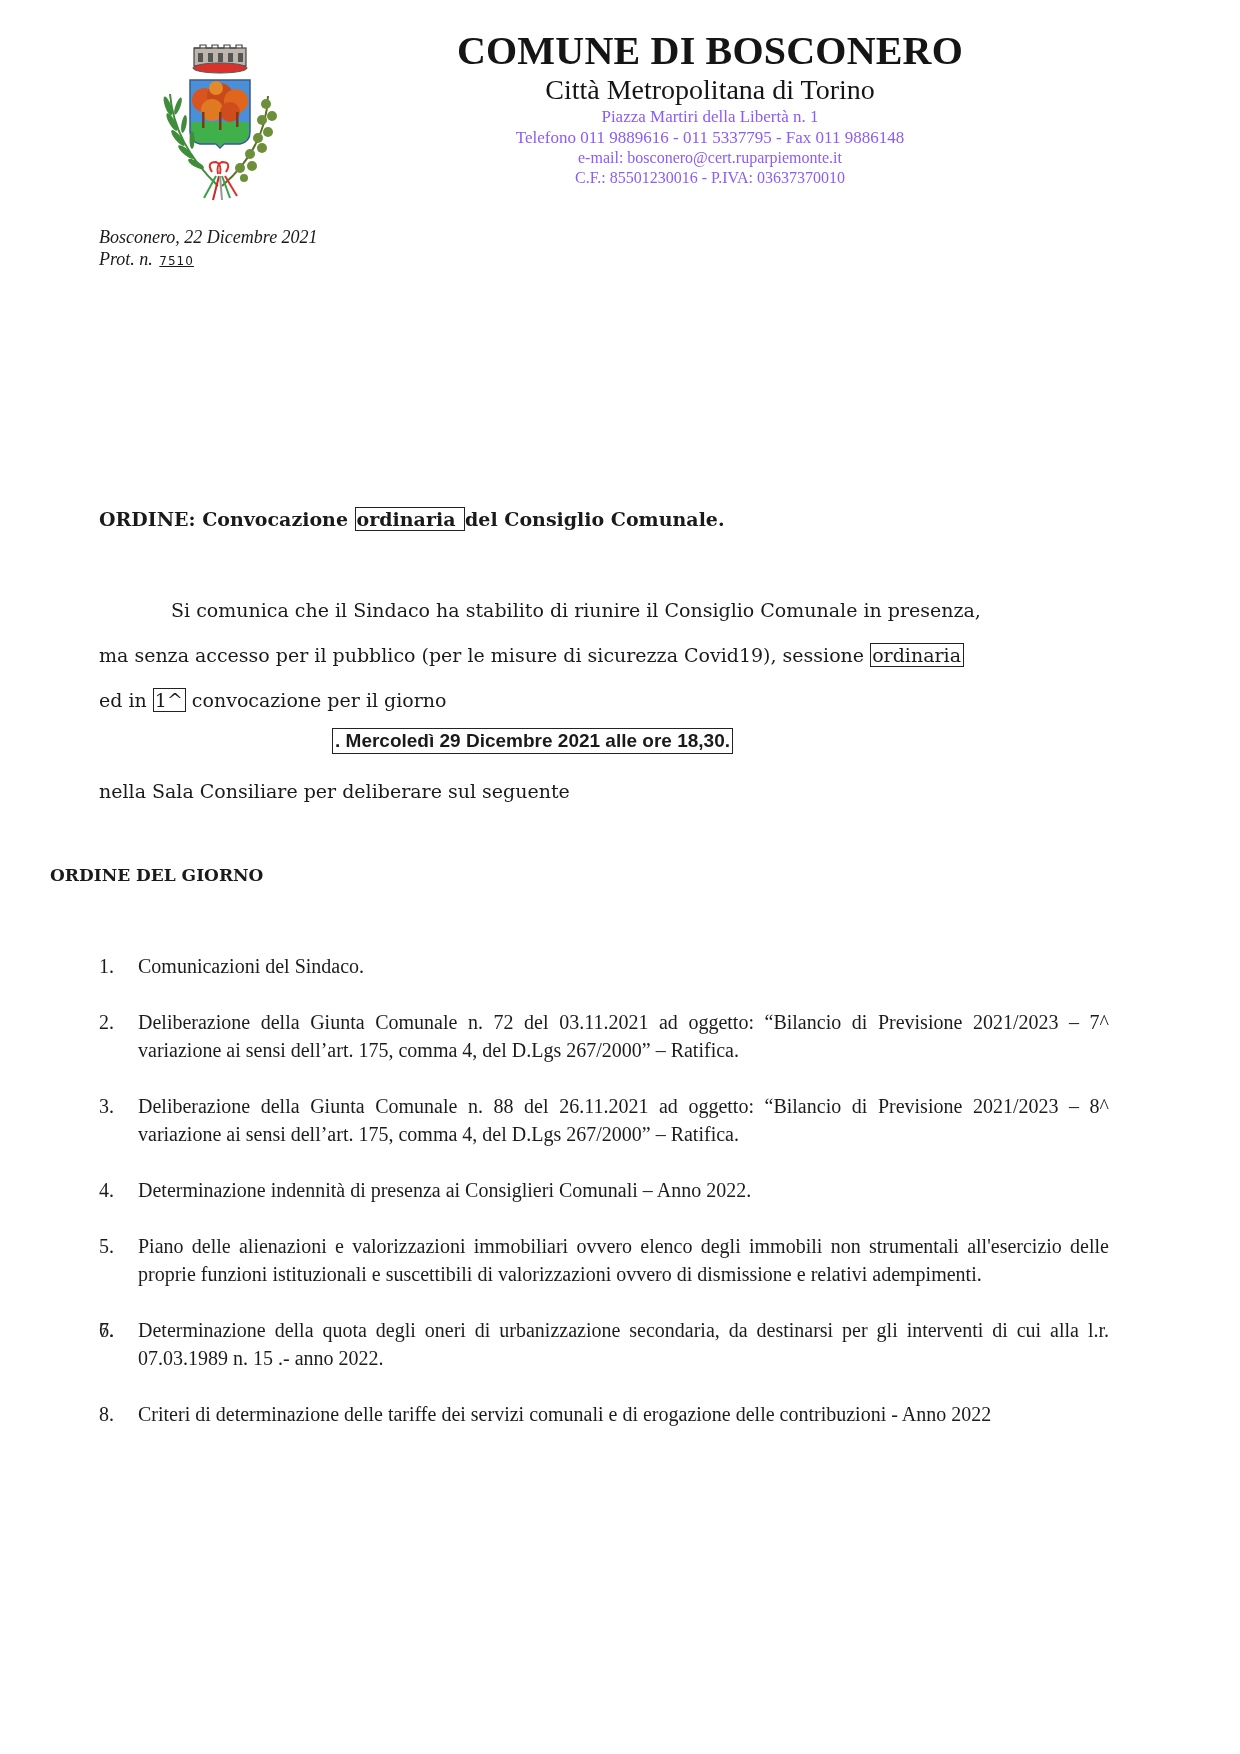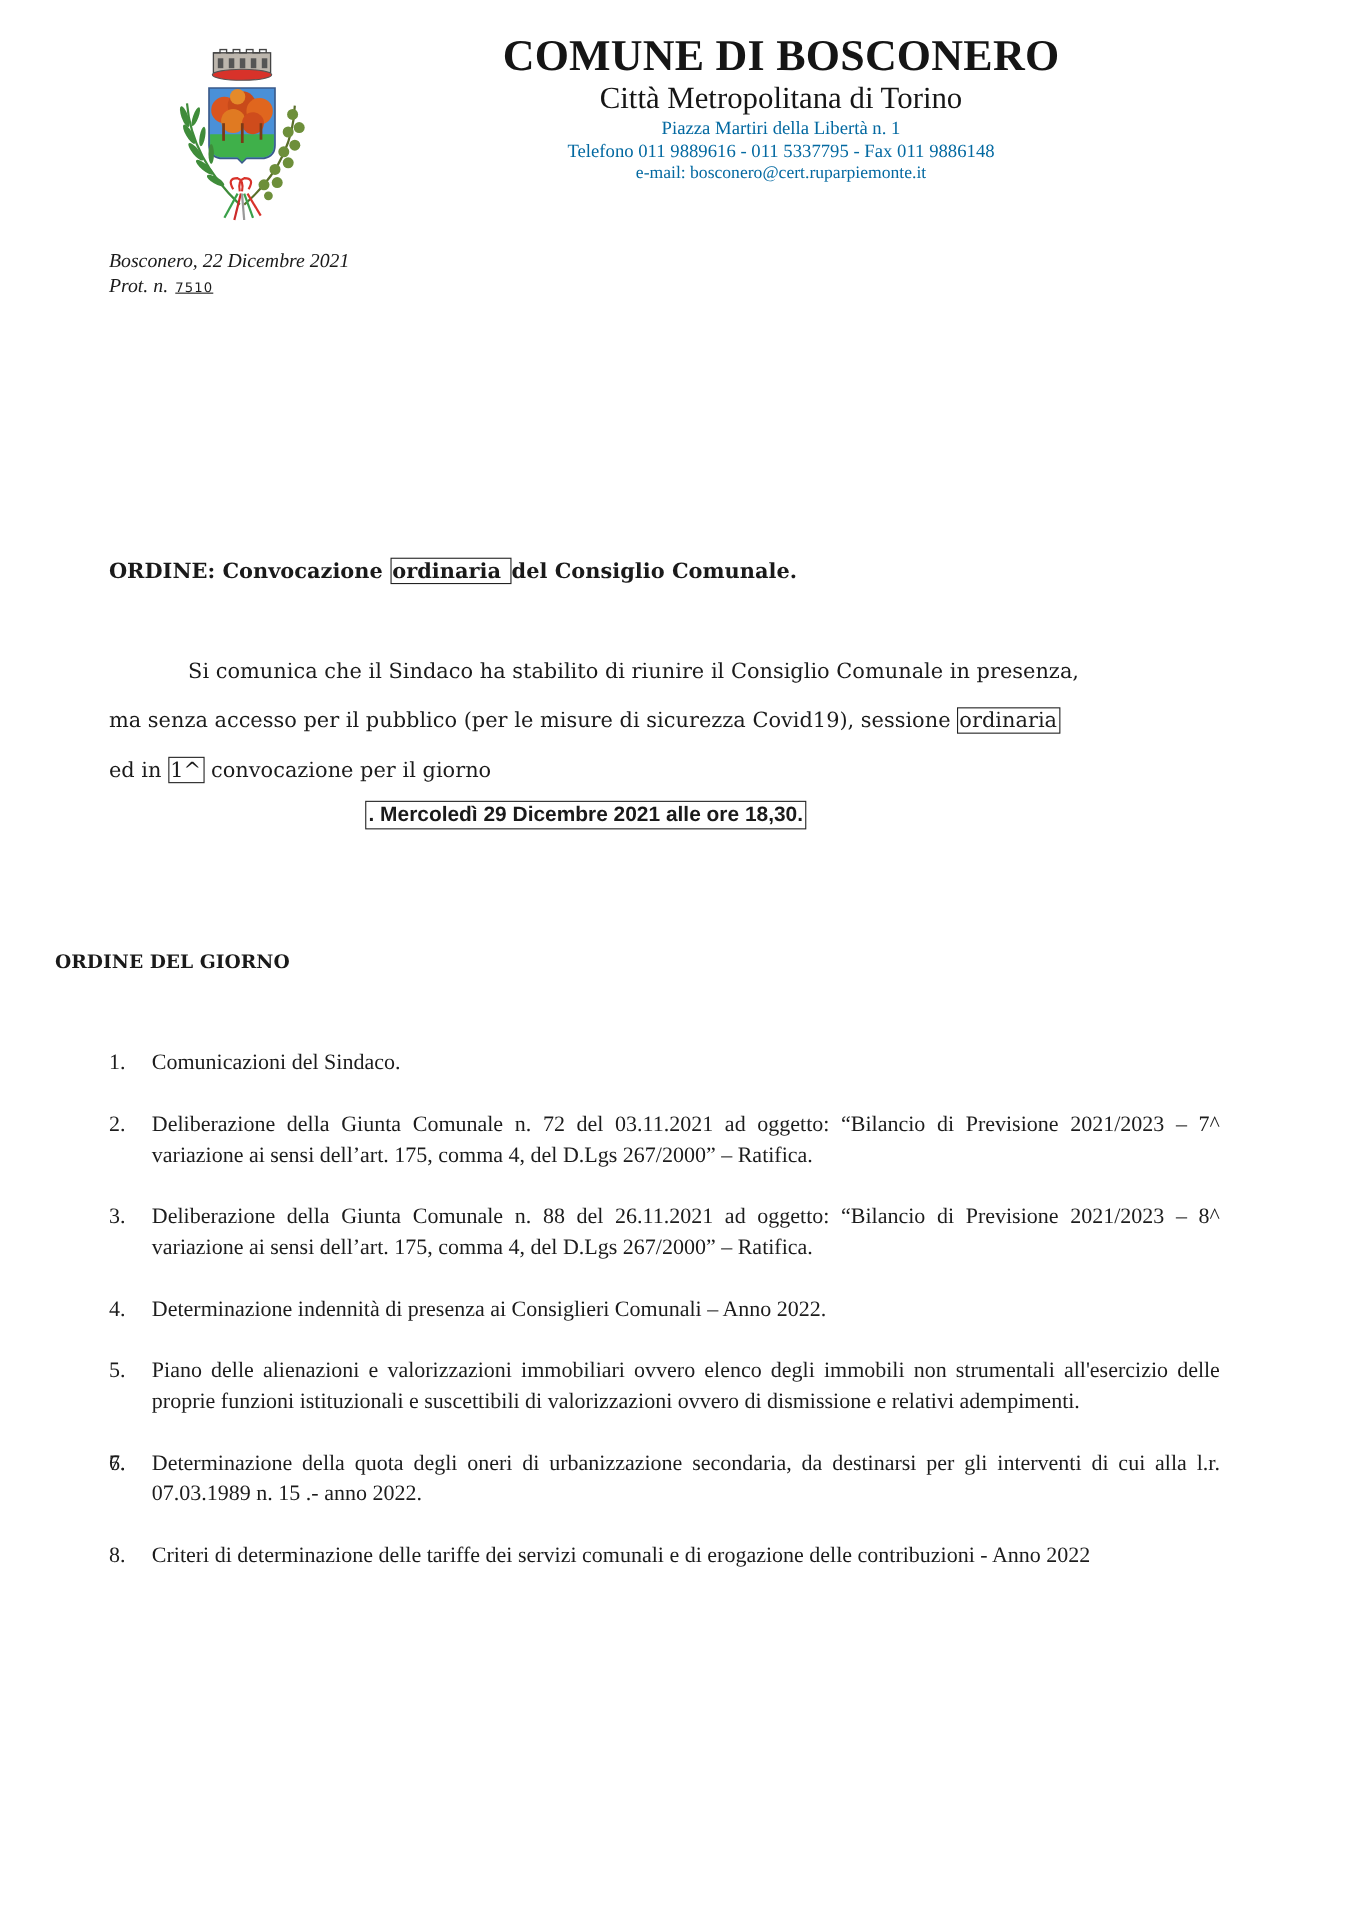--- a/index.html
+++ b/index.html
@@ -44,21 +44,21 @@
       color: #151515;
     }
     .lh-sub {
       font-size: 28px;
       line-height: 32px;
       color: #151515;
     }
     .lh-line {
       font-size: 17px;
       line-height: 21px;
-      color: #0369a1;
+      color: #8b5cf6;
     }
     .lh-line.small {
       font-size: 16px;
       line-height: 20px;
     }
     
     .place-date {
       position: absolute;
       left: 99px;
       top: 226px;
@@ -236,38 +236,40 @@
       <path d="M70 132 l2 24" stroke="#999"></path>
     </g>
   </svg>
 
   <div class="letterhead">
     <div class="lh-title">COMUNE DI BOSCONERO</div>
     <div class="lh-sub">Città Metropolitana di Torino</div>
     <div class="lh-line">Piazza Martiri della Libertà n. 1</div>
     <div class="lh-line">Telefono 011 9889616 - 011 5337795 - Fax 011 9886148</div>
     <div class="lh-line small">e-mail: bosconero@cert.ruparpiemonte.it</div>
+    <div class="lh-line small">C.F.: 85501230016 - P.IVA: 03637370010</div>
   </div>
 
   <div class="place-date">Bosconero, 22 Dicembre 2021</div>
   <div class="prot">
     <span>Prot. n.</span>
     <span class="prot-num">7510</span>
   </div>
 
   <div class="oggetto"><span>ORDINE: Convocazione </span><span class="boxed">ordinaria </span><span>del Consiglio Comunale.</span></div>
 
   <div class="intro">
     <div class="ln" style="top:0; left:72px;">Si comunica che il Sindaco ha stabilito di riunire il Consiglio Comunale in presenza,</div>
     <div class="ln" style="top:45px;"><span>ma senza accesso per il pubblico (per le misure di sicurezza Covid19), sessione </span><span class="boxed">ordinaria</span></div>
     <div class="ln" style="top:90px;"><span>ed in </span><span class="boxed">1^</span><span> convocazione per il giorno</span></div>
   </div>
 
   <div class="meeting">. Mercoledì 29 Dicembre 2021 alle ore 18,30.</div>
 
+  <div class="sala">nella Sala Consiliare per deliberare sul seguente</div>
 
   <div class="odg-title">ORDINE DEL GIORNO</div>
 
   <div class="agenda">
     <div class="agenda-item">
       <span class="num">1.</span>
       <span>Comunicazioni del Sindaco.</span>
     </div>
     <div class="agenda-item">
       <span class="num">2.</span>

